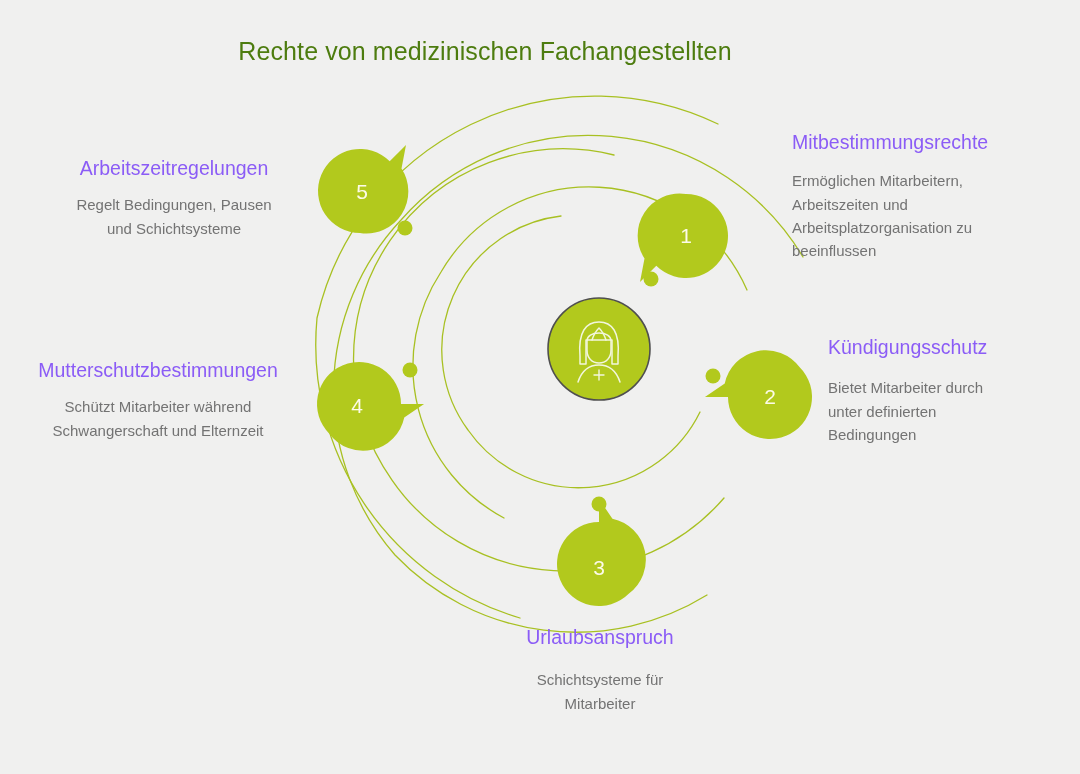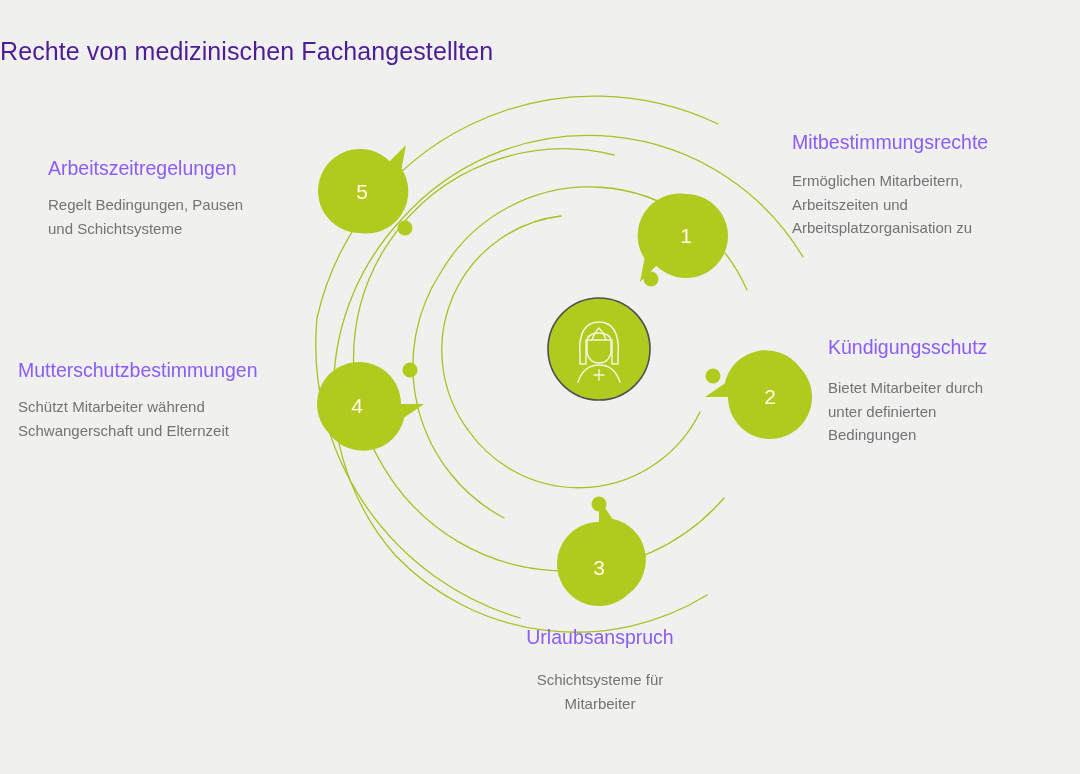--- a/index.html
+++ b/index.html
@@ -22,24 +22,24 @@
     width: 1080px;
     height: 774px;
   }
 
   
   .page-title {
     position: absolute;
     left: 0;
     top: 37px;
     width: 970px;
-    text-align: left;
+    text-align: center;
     font-size: 25px;
     font-weight: 400;
-    color: #4c1d95;
+    color: #4d7c0f;
     letter-spacing: 0.1px;
     white-space: nowrap;
   }
 
   
   #diagram {
     position: absolute;
     left: 0;
     top: 0;
     width: 1080px;
@@ -58,21 +58,21 @@
     white-space: nowrap;
   }
 
   .block .b-desc {
     font-size: 15px;
     font-weight: 400;
     color: #737373;
     line-height: 1.55;
   }
 
-  .align-right  { text-align: left; }
+  .align-right  { text-align: center; }
   .align-left   { text-align: left; }
   .align-center { text-align: center; }
 
   
   .block-1 { left: 792px; top: 130px;  width: 272px; }
   .block-2 { left: 828px; top: 335px;  width: 250px; }
   .block-3 { left: 458px; top: 625px;  width: 284px; }
   .block-4 { left: 18px;  top: 358px;  width: 280px; }
   .block-5 { left: 48px;  top: 156px;  width: 252px; }
 
@@ -203,20 +203,21 @@
   <div class="node-num" style="left:599px; top:568px;">3</div>
   <div class="node-num" style="left:357px; top:406px;">4</div>
   <div class="node-num" style="left:362px; top:192px;">5</div>
 
   <div class="block block-1 align-left">
     <div class="b-title">Mitbestimmungsrechte</div>
     <div class="b-desc">
       <div>Ermöglichen Mitarbeitern,</div>
       <div>Arbeitszeiten und</div>
       <div>Arbeitsplatzorganisation zu</div>
+      <div>beeinflussen</div>
     </div>
   </div>
 
   <div class="block block-2 align-left">
     <div class="b-title">Kündigungsschutz</div>
     <div class="b-desc">
       <div>Bietet Mitarbeiter durch</div>
       <div>unter definierten</div>
       <div>Bedingungen</div>
     </div>

